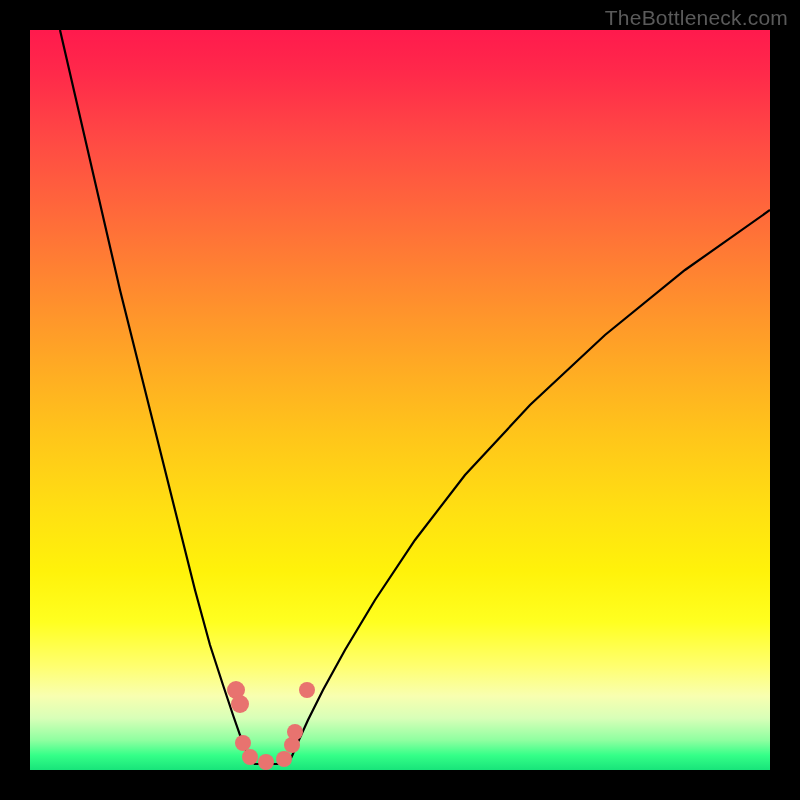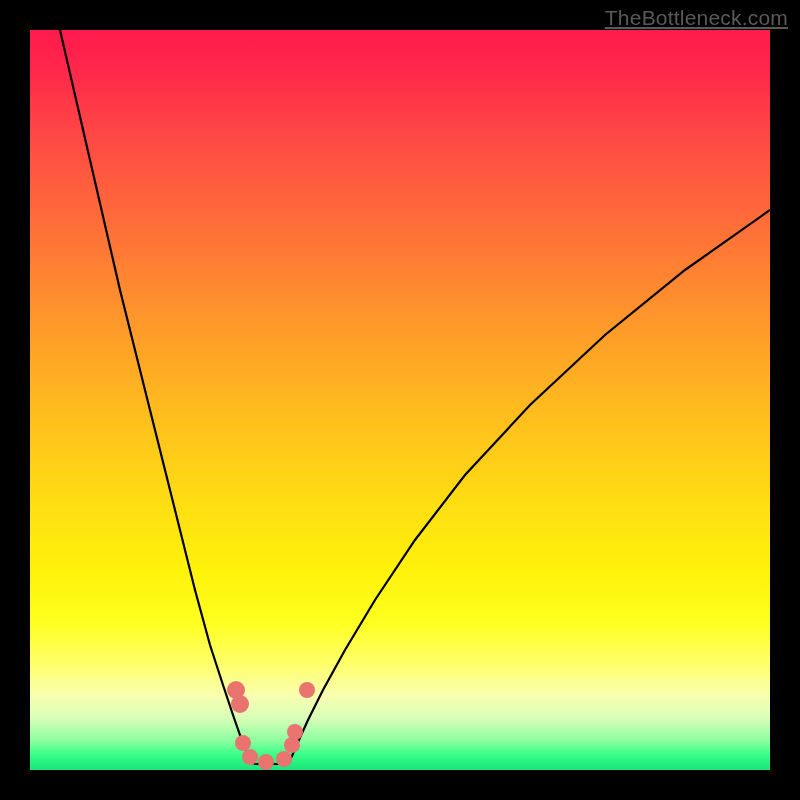--- a/index.html
+++ b/index.html
@@ -43,21 +43,20 @@
   }
   .watermark {
     position: absolute;
     top: 6px;
     right: 12px;
     color: #5a5a5a;
     font-size: 21px;
     font-weight: 500;
     letter-spacing: 0.2px;
     user-select: none;
-    text-decoration: underline;
   }
   svg.curve {
     position: absolute;
     inset: 0;
   }
   .dot {
     fill: #e8736f;
   }
 </style>
 </head>

